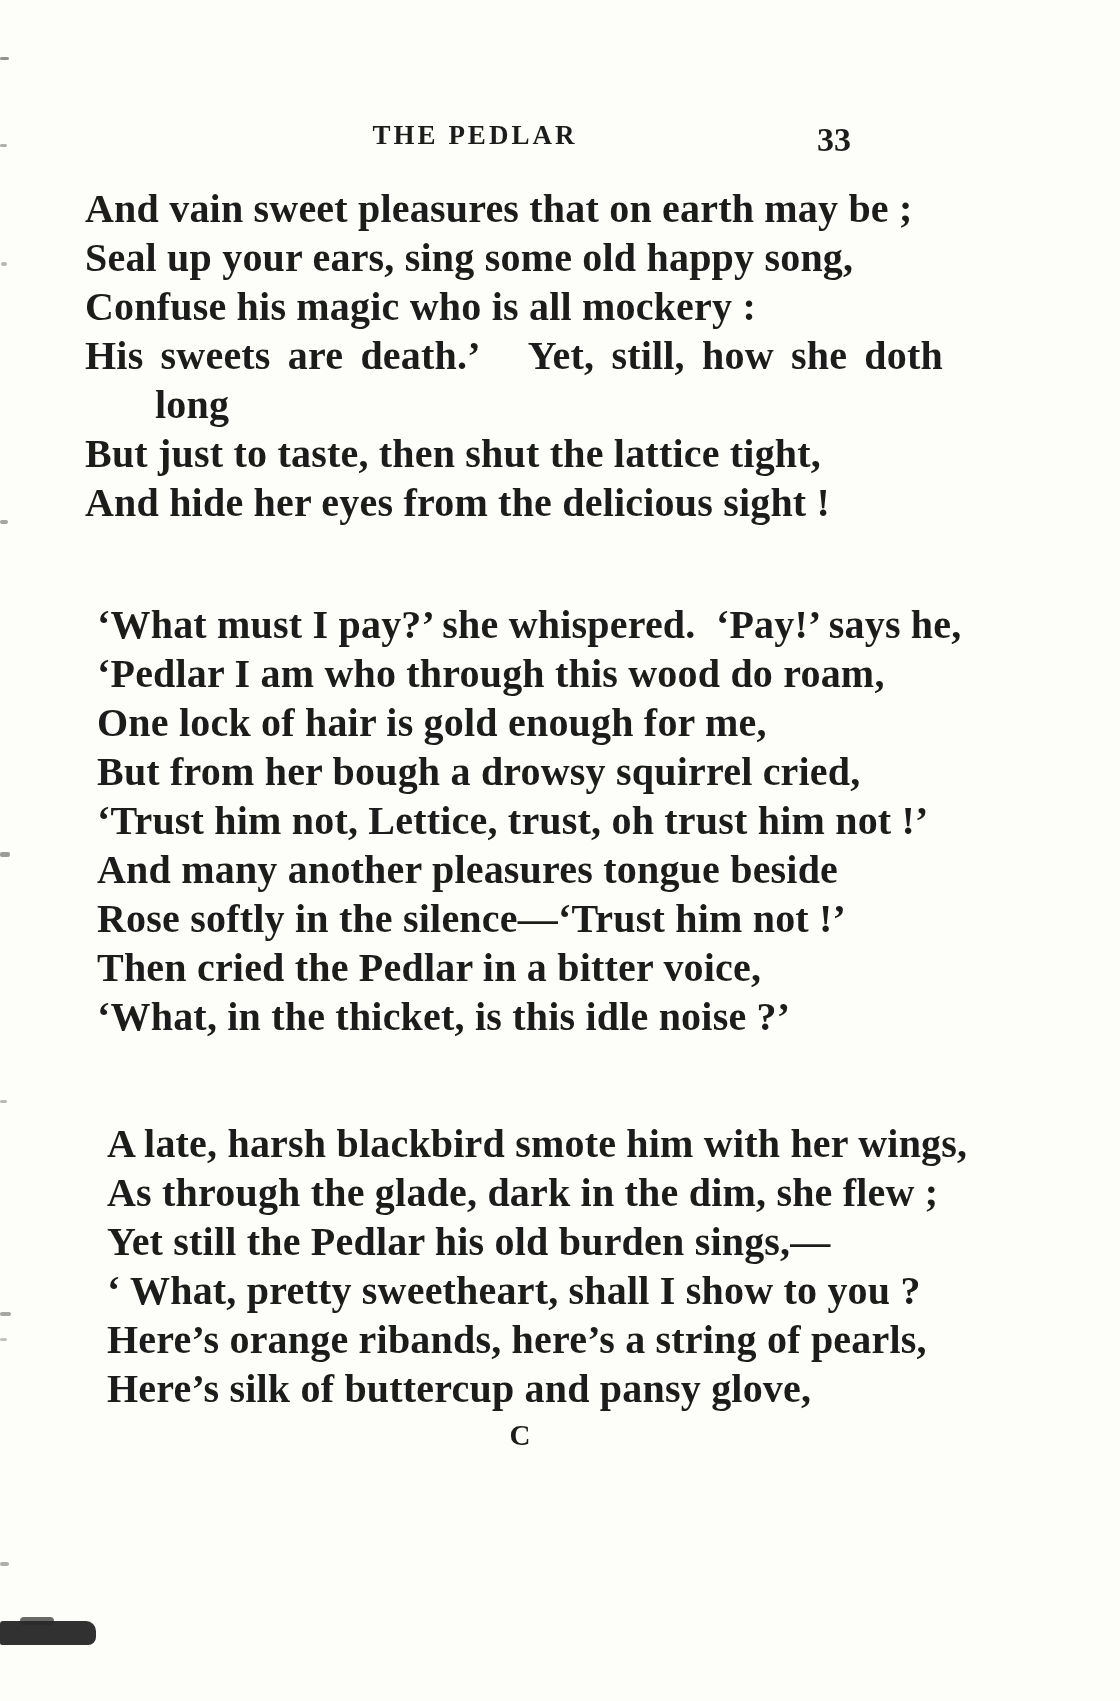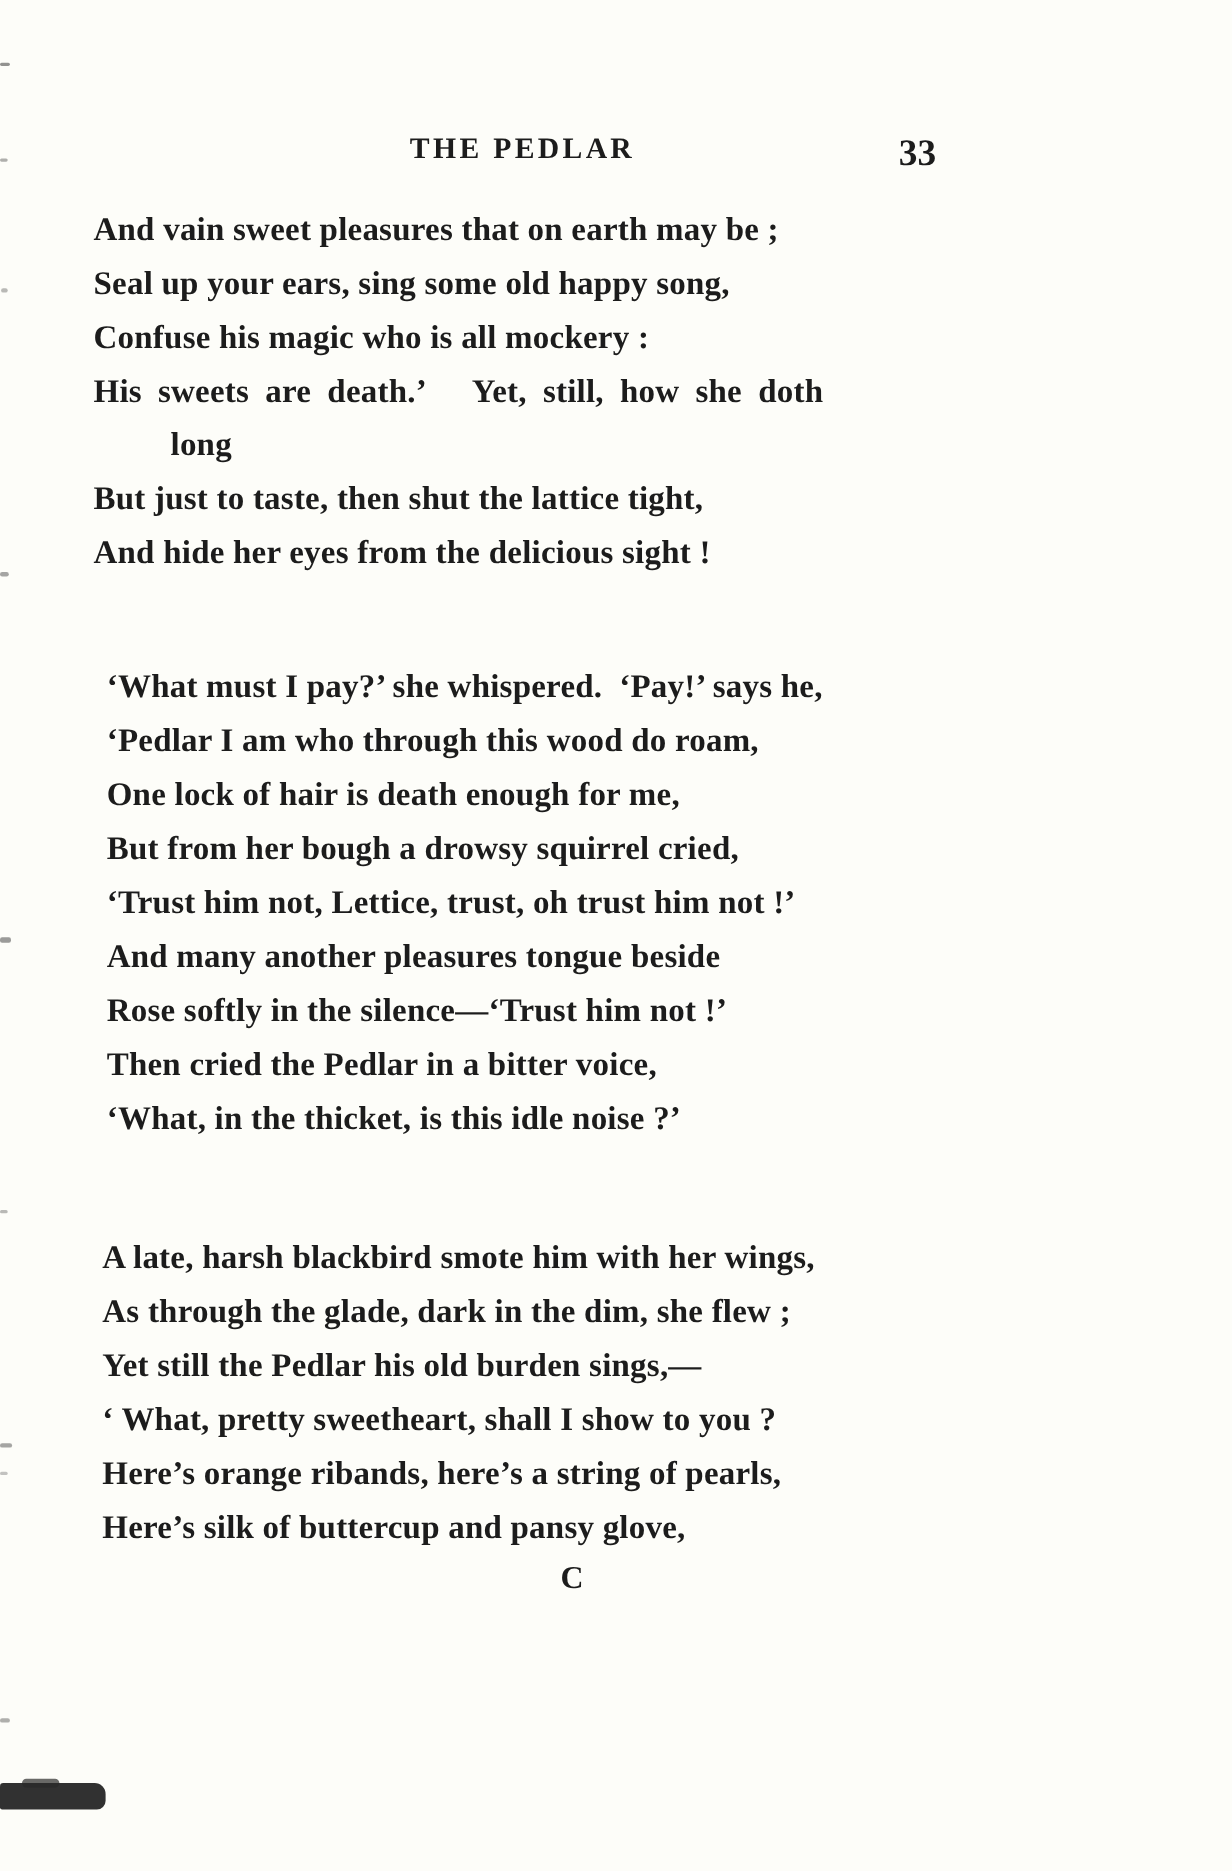--- a/index.html
+++ b/index.html
@@ -47,23 +47,23 @@
   .poem {
     width: 900px;
   }
   .stanza {
     margin: 0;
   }
   .stanza + .stanza {
     margin-top: 73px;
   }
   .stanza:nth-child(2) { margin-left: 12px; }
-  .stanza:nth-child(3) { margin-left: 8px; margin-top: 78px; }
+  .stanza:nth-child(3) { margin-left: 22px; margin-top: 78px; }
   .poem-line {
-    font-size: 30px;
+    font-size: 40px;
     font-weight: 700;
     line-height: 49px;
     white-space: pre;
     letter-spacing: 0.2px;
   }
   .poem-line.indent {
     padding-left: 70px;
   }
   .poem-line.spread {
     word-spacing: 7px;
@@ -130,21 +130,21 @@
         <div class="poem-line">Seal up your ears, sing some old happy song,</div>
         <div class="poem-line">Confuse his magic who is all mockery :</div>
         <div class="poem-line spread">His sweets are death.’   Yet, still, how she doth</div>
         <div class="poem-line indent">long</div>
         <div class="poem-line">But just to taste, then shut the lattice tight,</div>
         <div class="poem-line">And hide her eyes from the delicious sight !</div>
       </div>
       <div class="stanza">
         <div class="poem-line">‘What must I pay?’ she whispered.  ‘Pay!’ says he,</div>
         <div class="poem-line">‘Pedlar I am who through this wood do roam,</div>
-        <div class="poem-line">One lock of hair is death enough for me,</div>
+        <div class="poem-line">One lock of hair is gold enough for me,</div>
         <div class="poem-line">But from her bough a drowsy squirrel cried,</div>
         <div class="poem-line">‘Trust him not, Lettice, trust, oh trust him not !’</div>
         <div class="poem-line">And many another pleasures tongue beside</div>
         <div class="poem-line">Rose softly in the silence—‘Trust him not !’</div>
         <div class="poem-line">Then cried the Pedlar in a bitter voice,</div>
         <div class="poem-line">‘What, in the thicket, is this idle noise ?’</div>
       </div>
       <div class="stanza">
         <div class="poem-line">A late, harsh blackbird smote him with her wings,</div>
         <div class="poem-line">As through the glade, dark in the dim, she flew ;</div>

